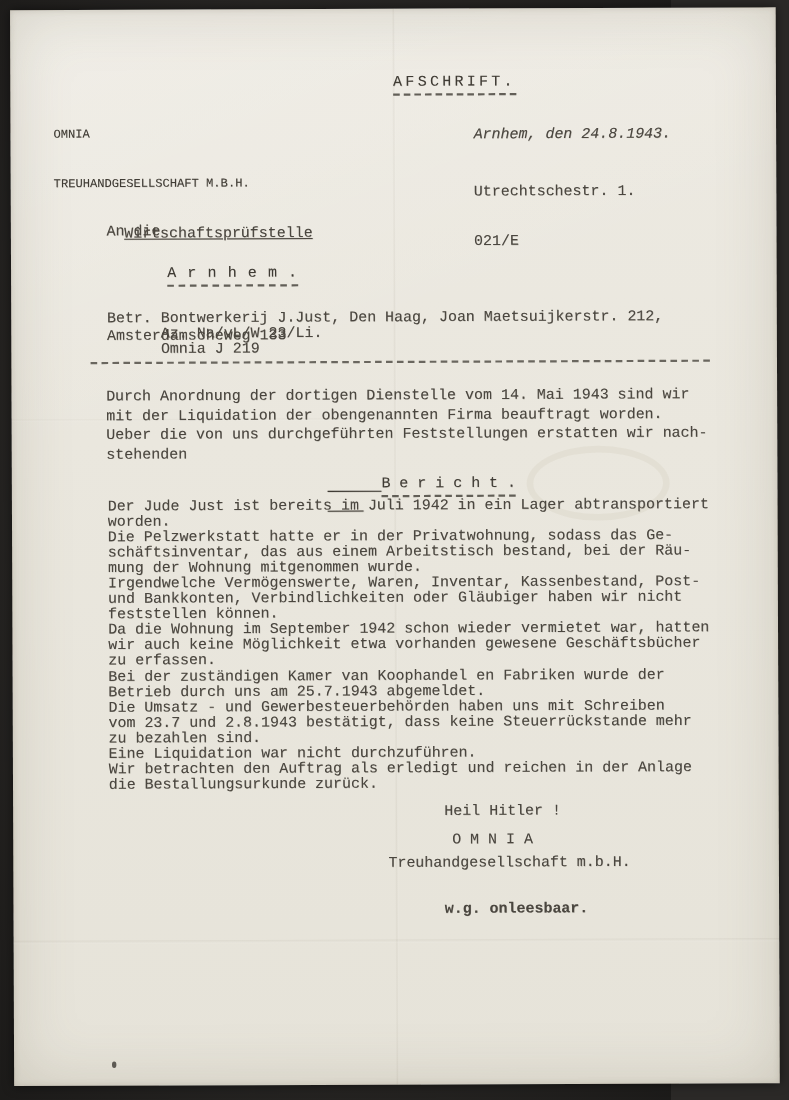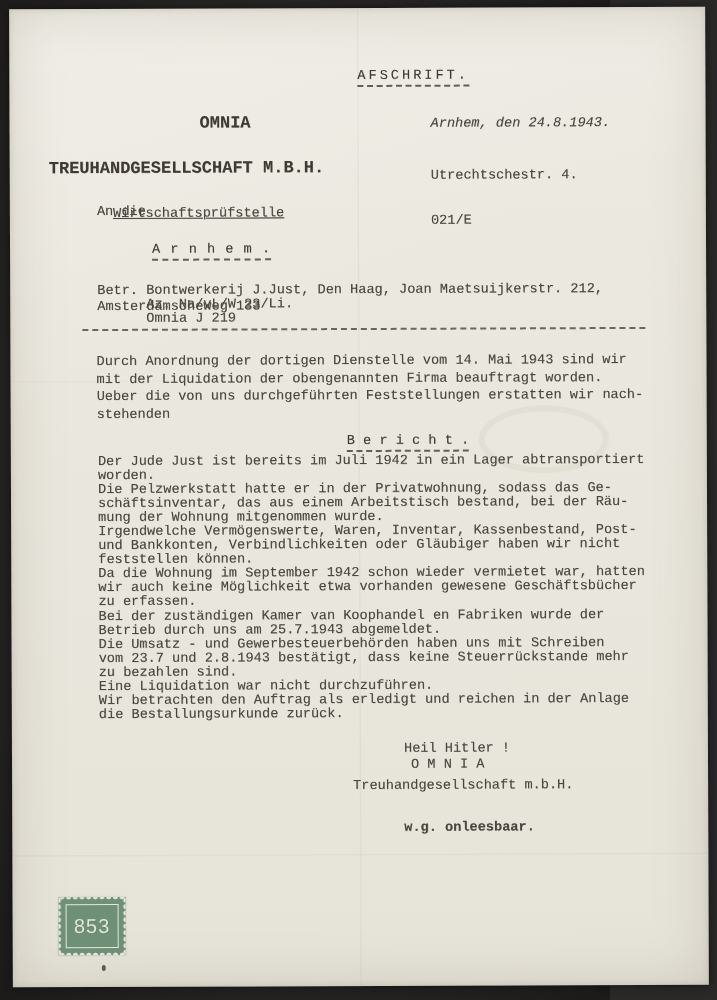--- a/index.html
+++ b/index.html
@@ -56,41 +56,41 @@
   }
   .blk{position:absolute;white-space:pre;}
   .heading{
     left:281px;top:47px;letter-spacing:3px;color:var(--ink-dark);
   }
   .dashed-u{
     display:inline-block;padding-bottom:2px;
     border-bottom:2px dashed rgba(74,70,63,0.85);
   }
   .sender{
-    left:39px;top:77px;width:202px;text-align:right;
-    font-size:17px;line-height:15px;color:var(--ink-dark);font-weight:bold;
+    left:39px;top:77px;width:202px;text-align:left;
+    font-size:11px;line-height:15px;color:var(--ink-dark);
   }
   .meta{left:421px;top:78px;line-height:15px;}
   .meta .m1{margin-bottom:7px;font-style:italic;}
   .recipient-l1{left:87px;top:196px;}
   .recipient-l2{left:103px;top:198px;text-decoration:underline;}
   .recipient-city{left:87px;top:220px;letter-spacing:1px;color:var(--ink-dark);}
   .recipient-street{left:87px;top:247px;margin-top:44px;}
   .subject{left:87px;top:275px;line-height:14px;}
   .separator{
     left:72px;top:320px;width:563px;height:0;
     border-top:2px dashed rgba(74,70,63,0.8);
   }
   .intro{left:86px;top:344px;line-height:17.6px;}
   .report-heading{
     left:287px;top:412px;color:var(--ink-dark);
-    text-underline-offset:3px;text-decoration-thickness:1px;
+    text-decoration:underline;text-underline-offset:3px;text-decoration-thickness:1px;
   }
   .body-text{left:87px;top:446px;line-height:14.05px;}
-  .salute{left:392px;top:724px;margin-top:10px;}
+  .salute{left:392px;top:724px;}
   .company1{left:399px;top:750px;}
   .company2{left:341px;top:771px;}
   .signature{left:392px;top:813px;font-weight:bold;}
   .stamp{
     position:absolute;left:46px;top:888px;width:67px;height:58px;
     background-color:var(--stamp-green);
     background-image:
       radial-gradient(circle, var(--paper) 2.1px, rgba(234,231,222,0) 2.7px),
       radial-gradient(circle, var(--paper) 2.1px, rgba(234,231,222,0) 2.7px),
       radial-gradient(circle, var(--paper) 2.1px, rgba(234,231,222,0) 2.7px),
@@ -130,21 +130,21 @@
       <span class="dashed-u">AFSCHRIFT.</span>
     </div>
 
     <div class="blk sender">
       <div>OMNIA</div>
       <div>TREUHANDGESELLSCHAFT M.B.H.</div>
     </div>
 
     <div class="blk meta">
       <div class="m1">Arnhem, den 24.8.1943.</div>
-      <div>Utrechtschestr. 4.</div>
+      <div>Utrechtschestr. 1.</div>
       <div>021/E</div>
     </div>
 
     <div class="blk recipient-l1">An die</div>
     <div class="blk recipient-l2">Wirtschaftsprüfstelle</div>
     <div class="blk recipient-city">
       <span class="dashed-u">A r n h e m .</span>
     </div>
     <div class="blk recipient-street">Amsterdamscheweg 133</div>
 
@@ -181,21 +181,16 @@
 zu bezahlen sind.
 Eine Liquidation war nicht durchzuführen.
 Wir betrachten den Auftrag als erledigt und reichen in der Anlage
 die Bestallungsurkunde zurück.</div>
 
     <div class="blk salute">Heil Hitler !</div>
     <div class="blk company1">O M N I A</div>
     <div class="blk company2">Treuhandgesellschaft m.b.H.</div>
     <div class="blk signature">w.g. onleesbaar.</div>
 
-    <div class="stamp">
-      <div class="stamp-frame">
-        <span class="stamp-number">853</span>
-      </div>
-    </div>
 
     <div class="speck"></div>
   </div>
 </div>
 
 </body></html>

